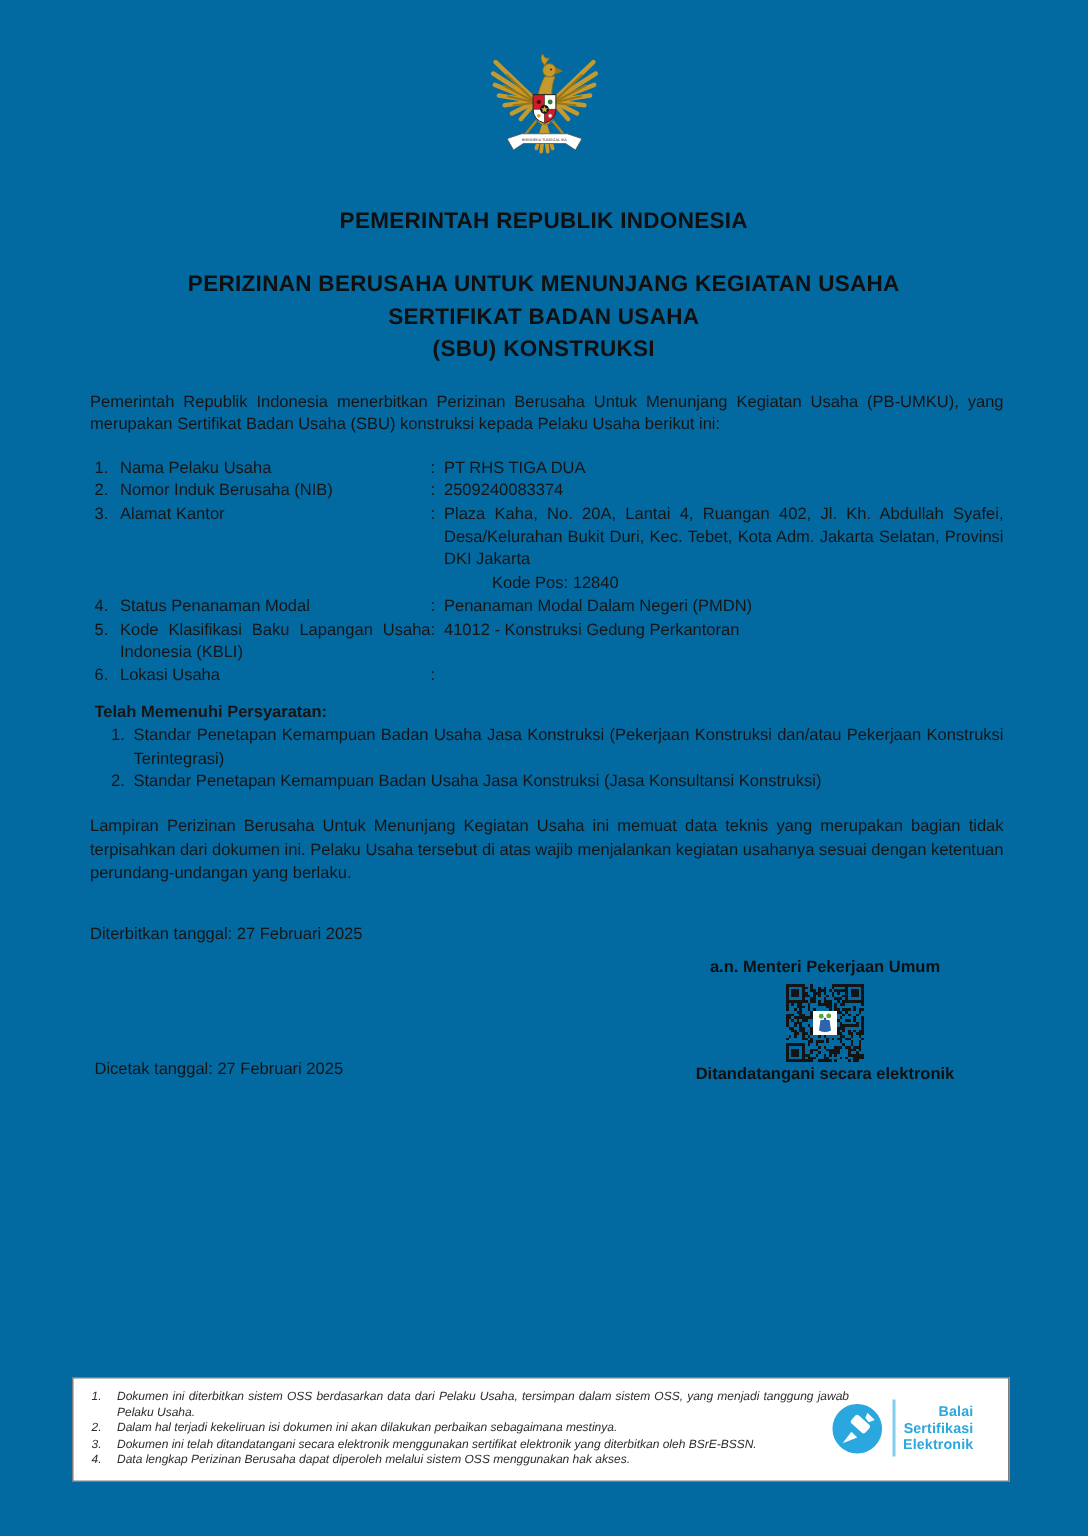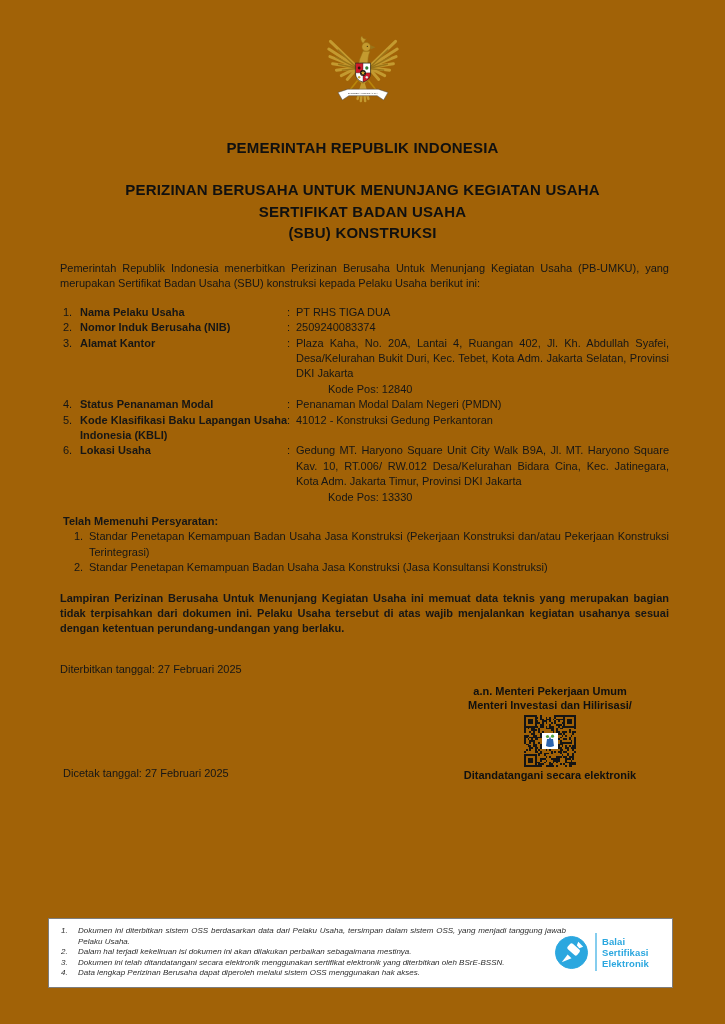--- a/index.html
+++ b/index.html
@@ -1,20 +1,20 @@
 <!DOCTYPE html>
 <html><head>
 <meta charset="utf-8">
 <style>
   html,body{margin:0;padding:0;background:#ffffff;}
   .page{
     position:relative;
     width:725px;height:1024px;
     margin:0 auto;
-    background:#a16207;
+    background:#0369a1;
     font-family:"Liberation Sans",sans-serif;
     color:#161616;
     font-size:11px;
     line-height:15.4px;
     overflow:hidden;
   }
   
   .emblem-wrap{text-align:center;padding-top:27px;height:86px;}
   .gov-title{
     margin-top:27px;
@@ -22,30 +22,30 @@
   }
   .doc-title{
     margin-top:24px;
     text-align:center;font-weight:bold;font-size:15px;line-height:21.5px;letter-spacing:.2px;color:#101010;
   }
   
   .intro{margin:17px 56px 0 60px;text-align:justify;}
   .fields{margin:13px 56px 0 63px;}
   .frow{display:flex;align-items:flex-start;}
   .fno{width:17px;flex:none;}
-  .flabel{width:207px;flex:none;text-align:justify;font-weight:bold;}
+  .flabel{width:207px;flex:none;text-align:justify;}
   .fcolon{width:9px;flex:none;}
   .fval{flex:1;text-align:justify;}
   .fextra{text-align:left;padding-left:32px;}
   .req{margin:9px 56px 0 63px;}
   .req-heading{font-weight:bold;}
   .req-item{display:flex;}
   .req-no{width:15px;flex:none;margin-left:11px;}
   .req-text{flex:1;text-align:justify;}
-  .closing{margin:15px 56px 0 60px;text-align:justify;font-weight:bold;}
+  .closing{margin:15px 56px 0 60px;text-align:justify;}
   .issued{margin:25px 56px 0 60px;}
   
   .sign-row{display:flex;align-items:flex-end;margin:8px 27px 0 63px;}
   .printed{flex:none;padding-bottom:2px;}
   .sign-block{margin-left:auto;width:296px;text-align:center;font-weight:bold;line-height:13.6px;color:#101010;}
   .qr-wrap{position:relative;width:52px;height:52px;margin:3px auto 2px auto;}
   .qr-wrap svg.qr{width:52px;height:52px;display:block;}
   .qr-logo{position:absolute;left:18px;top:18px;width:16px;height:16px;background:#fff;}
   .sign-note{margin-top:1px;}
   
@@ -59,21 +59,21 @@
   }
   .fn-row{display:flex;}
   .fn-no{width:17px;flex:none;font-style:italic;}
   .fn-text{flex:1;text-align:justify;}
   .bsre{
     position:absolute;right:6px;top:10px;width:112px;height:46px;
     display:flex;align-items:center;
   }
   .bsre-circle{flex:none;width:35px;height:35px;}
   .bsre-div{flex:none;width:2px;height:38px;background:#85cdee;margin:0 5px 0 6px;}
-  .bsre-text{font-weight:bold;font-size:9.5px;line-height:11px;color:#2ba7df;letter-spacing:.1px;}
+  .bsre-text{font-weight:bold;font-size:9.5px;line-height:11px;color:#2ba7df;letter-spacing:.1px;text-align:right;}
 </style>
 </head>
 <body>
 
 <div class="page">
 
   <div class="emblem-wrap">
     <svg width="76" height="82" viewBox="0 0 140 150">
 
       <g stroke="#c49a2f" stroke-width="5.5" stroke-linecap="round">
@@ -183,24 +183,20 @@
     <div class="frow">
       <div class="fno">5.</div>
       <div class="flabel">Kode Klasifikasi Baku Lapangan Usaha Indonesia (KBLI)</div>
       <div class="fcolon">:</div>
       <div class="fval">41012 - Konstruksi Gedung Perkantoran</div>
     </div>
     <div class="frow">
       <div class="fno">6.</div>
       <div class="flabel">Lokasi Usaha</div>
       <div class="fcolon">:</div>
-      <div class="fval">
-        <span>Gedung MT. Haryono Square Unit City Walk B9A, Jl. MT. Haryono Square Kav. 10, RT.006/ RW.012 Desa/Kelurahan Bidara Cina, Kec. Jatinegara, Kota Adm. Jakarta Timur, Provinsi DKI Jakarta</span>
-        <div class="fextra">Kode Pos: 13330</div>
-      </div>
     </div>
   </div>
 
   <div class="req">
     <div class="req-heading">Telah Memenuhi Persyaratan:</div>
     <div class="req-item">
       <div class="req-no">1.</div>
       <div class="req-text">Standar Penetapan Kemampuan Badan Usaha Jasa Konstruksi (Pekerjaan Konstruksi dan/atau Pekerjaan Konstruksi Terintegrasi)</div>
     </div>
     <div class="req-item">
@@ -209,21 +205,20 @@
     </div>
   </div>
 
   <div class="closing">Lampiran Perizinan Berusaha Untuk Menunjang Kegiatan Usaha ini memuat data teknis yang merupakan bagian tidak terpisahkan dari dokumen ini. Pelaku Usaha tersebut di atas wajib menjalankan kegiatan usahanya sesuai dengan ketentuan perundang-undangan yang berlaku.</div>
   <div class="issued">Diterbitkan tanggal: 27 Februari 2025</div>
 
   <div class="sign-row">
     <div class="printed">Dicetak tanggal: 27 Februari 2025</div>
     <div class="sign-block">
       <div>a.n. Menteri Pekerjaan Umum</div>
-      <div>Menteri Investasi dan Hilirisasi/</div>
       <div class="qr-wrap">
         <svg class="qr" id="qr-svg" viewBox="0 0 29 29" fill="#141414" shape-rendering="crispEdges">
             <rect x="0" y="0" width="1" height="1"></rect>
             <rect x="1" y="0" width="1" height="1"></rect>
             <rect x="2" y="0" width="1" height="1"></rect>
             <rect x="3" y="0" width="1" height="1"></rect>
             <rect x="4" y="0" width="1" height="1"></rect>
             <rect x="5" y="0" width="1" height="1"></rect>
             <rect x="6" y="0" width="1" height="1"></rect>
             <rect x="9" y="0" width="1" height="1"></rect>

